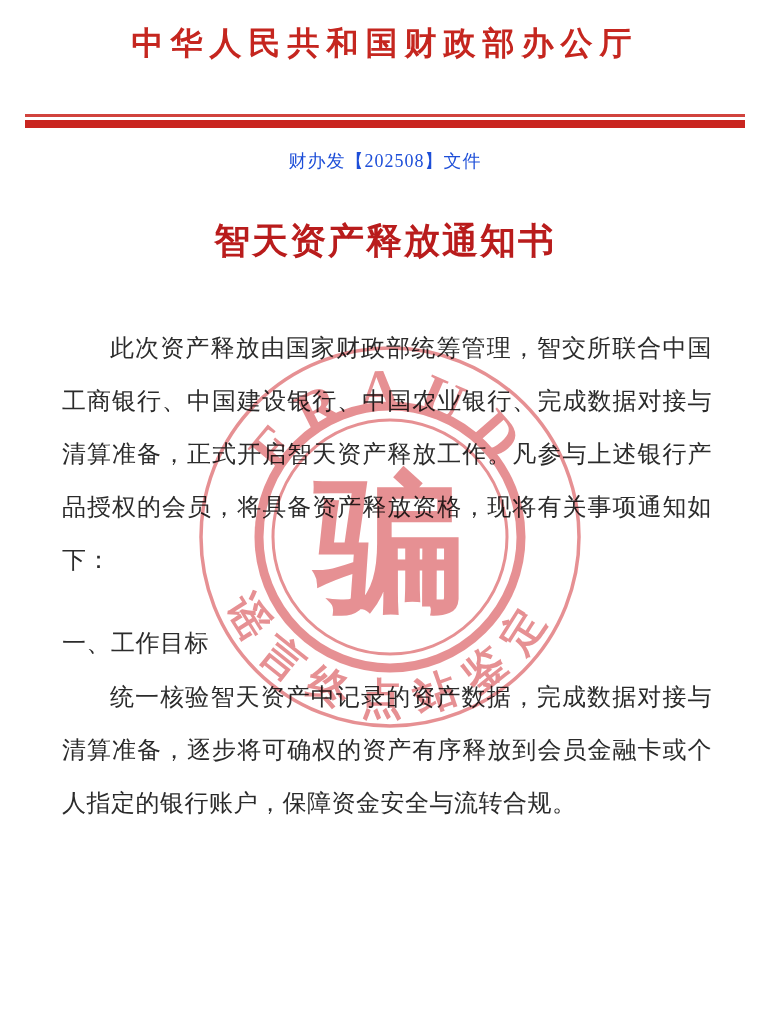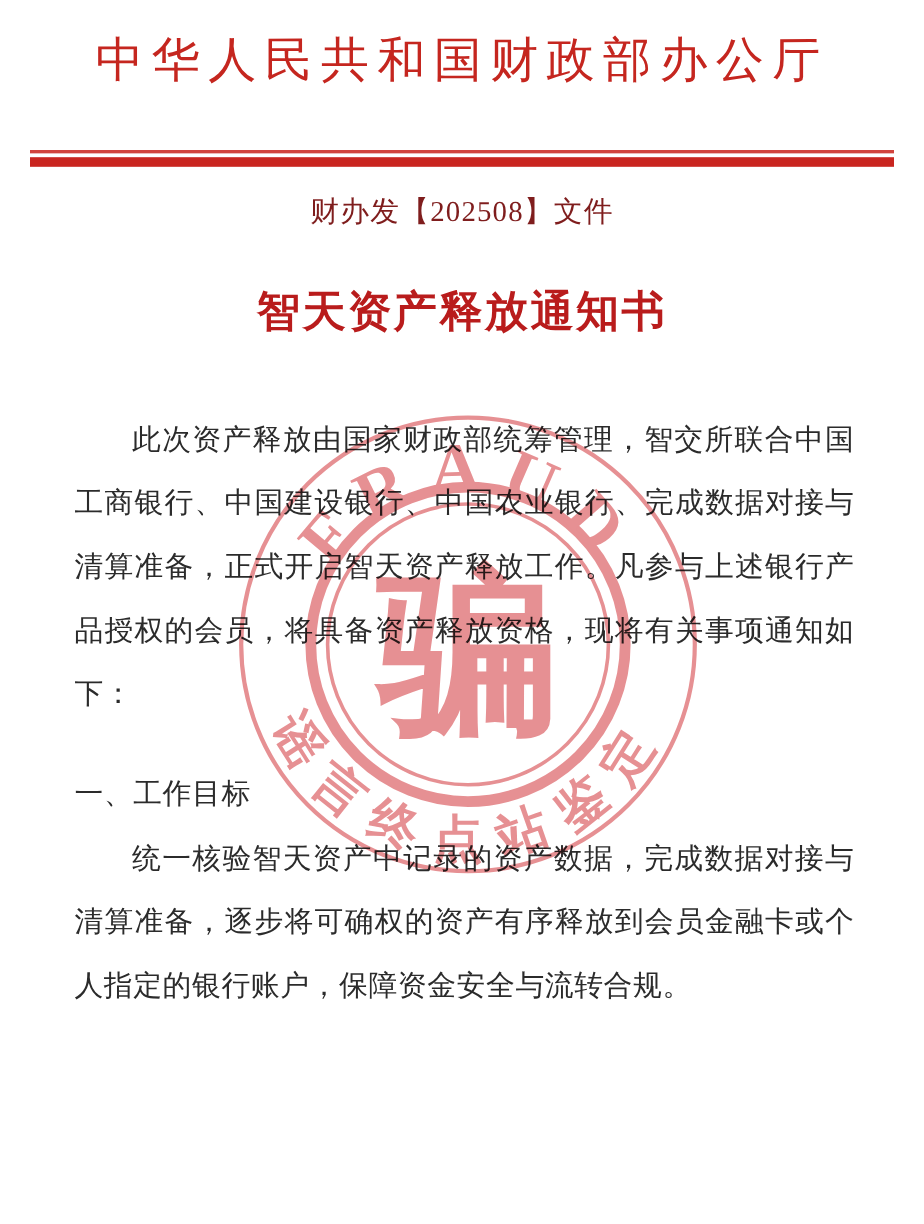--- a/index.html
+++ b/index.html
@@ -9,22 +9,22 @@
     height: 1020px;
     margin: 0 auto;
     background: #ffffff;
     overflow: hidden;
     font-family: "Liberation Serif", "DejaVu Serif", serif;
     color: #2b2b2b;
   }
   .letterhead-title {
     margin: 22px 10px 0 10px;
     text-align: center;
-    font-size: 40px;
-    font-weight: normal;
+    font-size: 32px;
+    font-weight: bold;
     letter-spacing: 7px;
     color: #c5261f;
     white-space: nowrap;
   }
   .divider {
     margin: 48px 25px 0 25px;
   }
   .divider .thin {
     height: 3px;
     background: #d1433d;
@@ -33,23 +33,23 @@
     height: 3px;
     background: #ffffff;
   }
   .divider .thick {
     height: 8px;
     background: #c9251f;
   }
   .doc-number {
     margin-top: 21px;
     text-align: center;
-    font-size: 24px;
+    font-size: 18px;
     letter-spacing: 1px;
-    color: #7f1d1d;
+    color: #1d4ed8;
   }
   .notice-title {
     margin: 44px 0 0 0;
     text-align: center;
     font-size: 36px;
     font-weight: bold;
     letter-spacing: 2px;
     color: #b91c1c;
   }
   .body-text {

